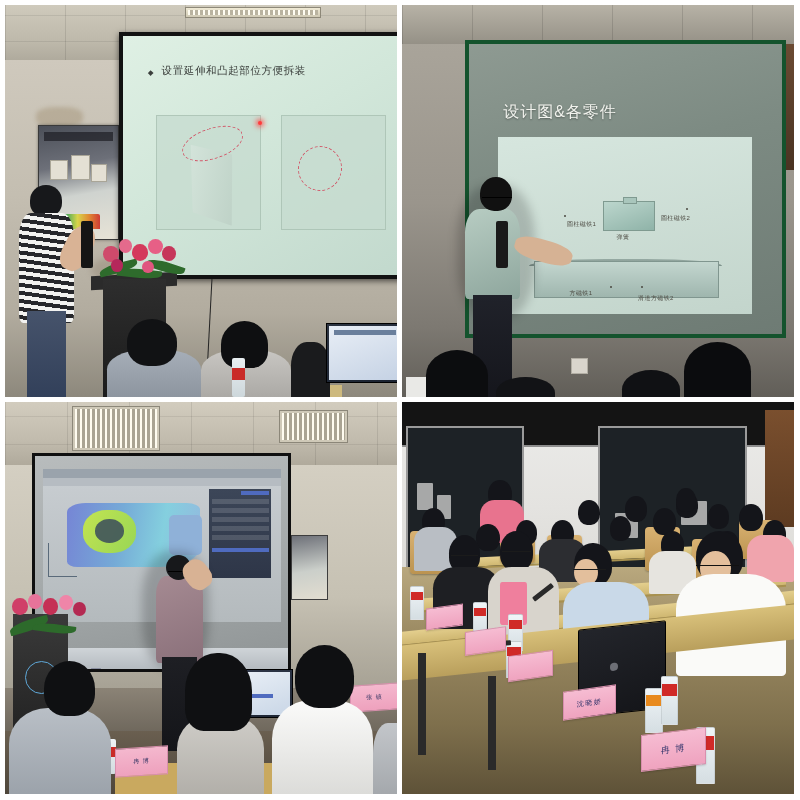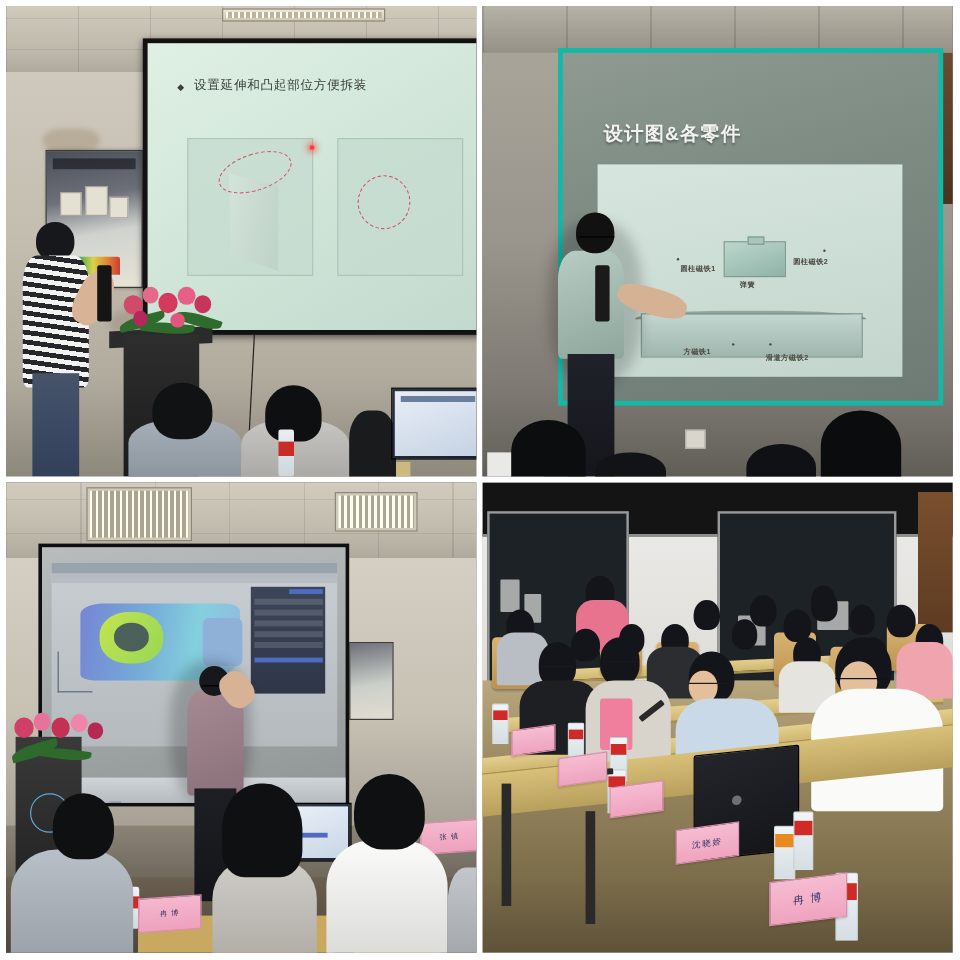--- a/index.html
+++ b/index.html
@@ -97,21 +97,21 @@
 
   
   .p2{background:#5a5854;}
   .p2 .ceiling{position:absolute;left:0;top:0;width:100%;height:12%;
     background:linear-gradient(180deg,#b7b2a6,#8e8a80);}
   .p2 .ceiling::after{content:"";position:absolute;inset:0;
     background:repeating-linear-gradient(90deg,rgba(0,0,0,.12) 0 1px,transparent 1px 70px);}
   .p2 .wall{position:absolute;left:0;top:10%;width:100%;height:90%;
     background:linear-gradient(180deg,#a9a49a 0%,#9a958c 45%,#7d7972 80%,#615e58 100%);}
   .p2 .screen-frame{position:absolute;left:16%;top:9%;width:82%;height:76%;
-    background:#14b8a6;padding:16px;box-sizing:border-box;font-weight:bold;}
+    background:#14532d;padding:16px;box-sizing:border-box;}
   .p2 .screen{position:absolute;inset:4px;background:linear-gradient(165deg,#8e9a92 0%,#7d8b83 40%,#6e7b74 100%);}
   .p2 .slide-title{position:absolute;left:11%;top:20%;font-size:16px;color:#f2f3ee;
     letter-spacing:1px;text-shadow:0 1px 2px rgba(0,0,0,.35);white-space:nowrap;}
   .p2 .slide-canvas{position:absolute;left:9.5%;top:32%;width:81%;height:61%;
     background:linear-gradient(170deg,#d6e6de,#c3d5cc);}
   .p2 .part-top{position:absolute;left:41%;top:36%;width:20%;height:16%;
     background:linear-gradient(160deg,#bcd6cd,#8fb3a8);border:1px solid #7f9a90;}
   .p2 .part-top::before{content:"";position:absolute;left:38%;top:-16%;width:24%;height:18%;
     background:#a9c6bc;border:1px solid #7f9a90;}
   .p2 .part-base{position:absolute;left:14%;top:70%;width:72%;height:20%;

